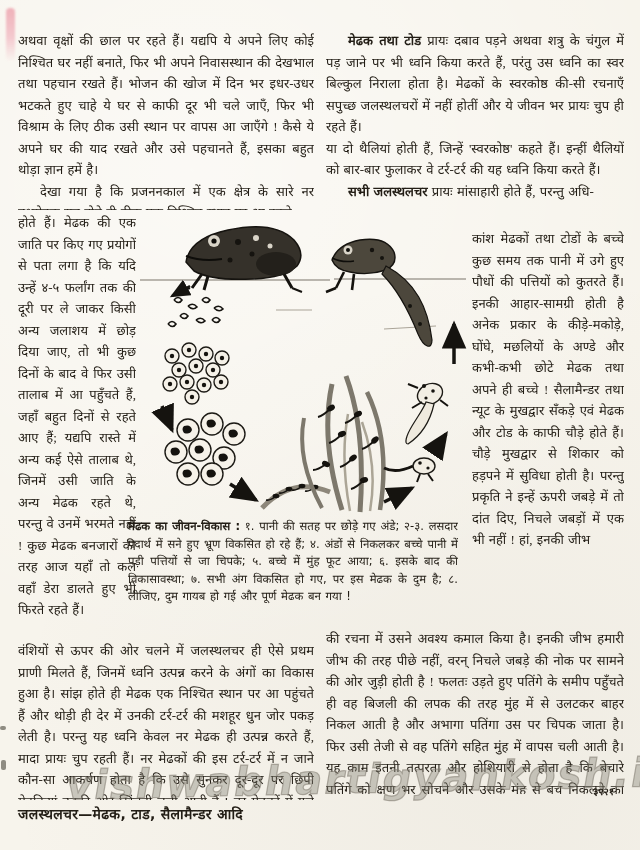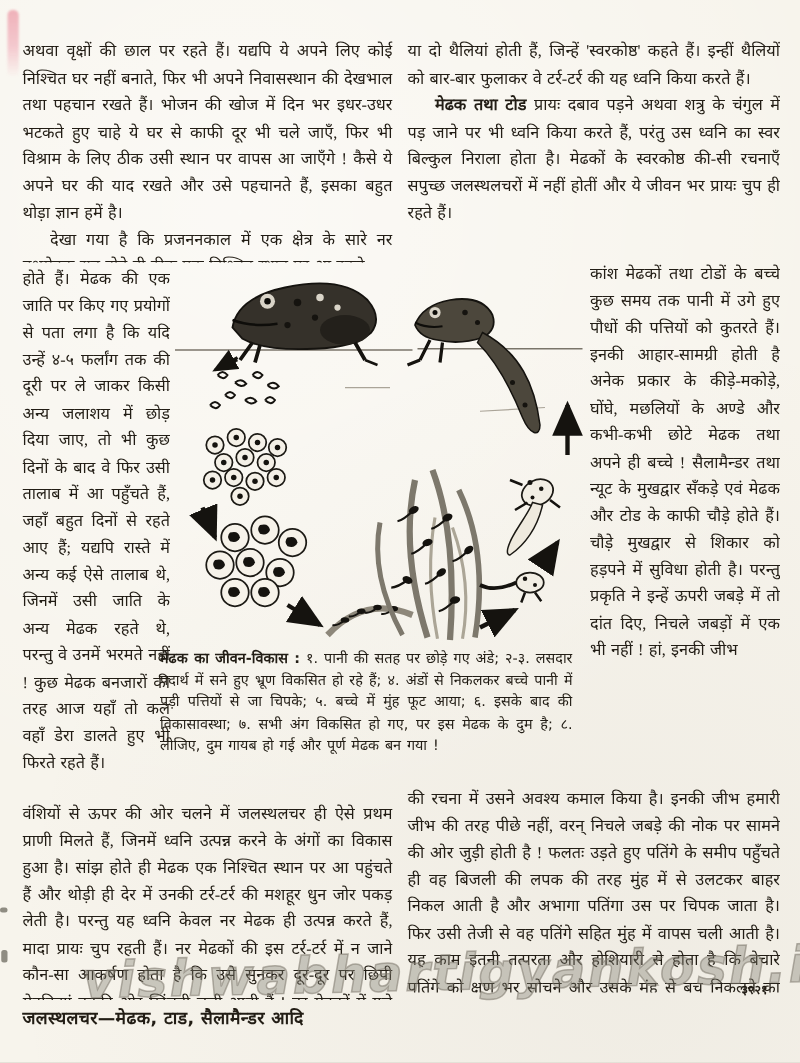--- a/index.html
+++ b/index.html
@@ -21,21 +21,21 @@
     line-height:21.5px;
     text-align:justify;
     text-justify:inter-word;
     word-spacing:1px;
   }
   .para.indent{text-indent:22px;}
   .para b{font-weight:bold;}
   .left-top{left:18px;top:30px;width:296px;height:180px;}
   .right-top{left:326px;top:30px;width:298px;height:182px;}
   .left-narrow{left:18px;top:212px;width:118px;height:426px;}
-  .right-narrow{left:472px;top:208px;width:152px;height:414px;}
+  .right-narrow{left:472px;top:228px;width:152px;height:414px;}
   .left-bottom{left:18px;top:640px;width:296px;height:160px;}
   .right-bottom{left:326px;top:628px;width:298px;height:166px;}
   .illustration{
     position:absolute;left:134px;top:208px;width:338px;height:306px;margin:0;
   }
   .illustration svg{width:100%;height:100%;}
   .caption{
     position:absolute;left:128px;top:518px;width:330px;height:92px;
     font-size:11.5px;line-height:17.5px;text-align:justify;overflow:hidden;
     word-spacing:1px;
@@ -75,22 +75,23 @@
   <div class="pink-artifact"></div>
   <div class="edge-mark m1"></div>
   <div class="edge-mark m2"></div>
 
   <div class="block left-top">
     <p class="para">अथवा वृक्षों की छाल पर रहते हैं। यद्यपि ये अपने लिए कोई निश्चित घर नहीं बनाते, फिर भी अपने निवासस्थान की देखभाल तथा पहचान रखते हैं। भोजन की खोज में दिन भर इधर-उधर भटकते हुए चाहे ये घर से काफी दूर भी चले जाएँ, फिर भी विश्राम के लिए ठीक उसी स्थान पर वापस आ जाएँगे ! कैसे ये अपने घर की याद रखते और उसे पहचानते हैं, इसका बहुत थोड़ा ज्ञान हमें है।</p>
     <p class="para indent">देखा गया है कि प्रजननकाल में एक क्षेत्र के सारे नर वृक्षमेढक रात होते ही ठीक एक निश्चित स्थान पर आ इकट्ठे</p>
   </div>
 
   <div class="block right-top">
+    <p class="para indent"><b>मेढक तथा टोड</b><span> प्रायः दबाव पड़ने अथवा शत्रु के चंगुल में पड़ जाने पर भी ध्वनि किया करते हैं, परंतु उस ध्वनि का स्वर बिल्कुल निराला होता है। मेढकों के स्वरकोष्ठ की-सी रचनाएँ सपुच्छ जलस्थलचरों में नहीं होतीं और ये जीवन भर प्रायः चुप ही रहते हैं।</span></p>
     <p class="para">या दो थैलियां होती हैं, जिन्हें 'स्वरकोष्ठ' कहते हैं। इन्हीं थैलियों को बार-बार फुलाकर वे टर्र-टर्र की यह ध्वनि किया करते हैं।</p>
-    <p class="para indent"><b>मेढक तथा टोड</b><span> प्रायः दबाव पड़ने अथवा शत्रु के चंगुल में पड़ जाने पर भी ध्वनि किया करते हैं, परंतु उस ध्वनि का स्वर बिल्कुल निराला होता है। मेढकों के स्वरकोष्ठ की-सी रचनाएँ सपुच्छ जलस्थलचरों में नहीं होतीं और ये जीवन भर प्रायः चुप ही रहते हैं।</span></p>
+    <p class="para indent"><b>सभी जलस्थलचर</b><span> प्रायः मांसाहारी होते हैं, परन्तु अधि-</span></p>
   </div>
 
   <div class="block left-narrow">
     <p class="para">होते हैं। मेढक की एक जाति पर किए गए प्रयोगों से पता लगा है कि यदि उन्हें ४-५ फर्लांग तक की दूरी पर ले जाकर किसी अन्य जलाशय में छोड़ दिया जाए, तो भी कुछ दिनों के बाद वे फिर उसी तालाब में आ पहुँचते हैं, जहाँ बहुत दिनों से रहते आए हैं; यद्यपि रास्ते में अन्य कई ऐसे तालाब थे, जिनमें उसी जाति के अन्य मेढक रहते थे, परन्तु वे उनमें भरमते नहीं ! कुछ मेढक बनजारों की तरह आज यहाँ तो कल वहाँ डेरा डालते हुए भी फिरते रहते हैं।</p>
 
   </div>
 
   <div class="block right-narrow">
     <p class="para">कांश मेढकों तथा टोडों के बच्चे कुछ समय तक पानी में उगे हुए पौधों की पत्तियों को कुतरते हैं। इनकी आहार-सामग्री होती है अनेक प्रकार के कीड़े-मकोड़े, घोंघे, मछलियों के अण्डे और कभी-कभी छोटे मेढक तथा अपने ही बच्चे ! सैलामैन्डर तथा न्यूट के मुखद्वार सँकड़े एवं मेढक और टोड के काफी चौड़े होते हैं। चौड़े मुखद्वार से शिकार को हड़पने में सुविधा होती है। परन्तु प्रकृति ने इन्हें ऊपरी जबड़े में तो दांत दिए, निचले जबड़ों में एक भी नहीं ! हां, इनकी जीभ</p>
   </div>

